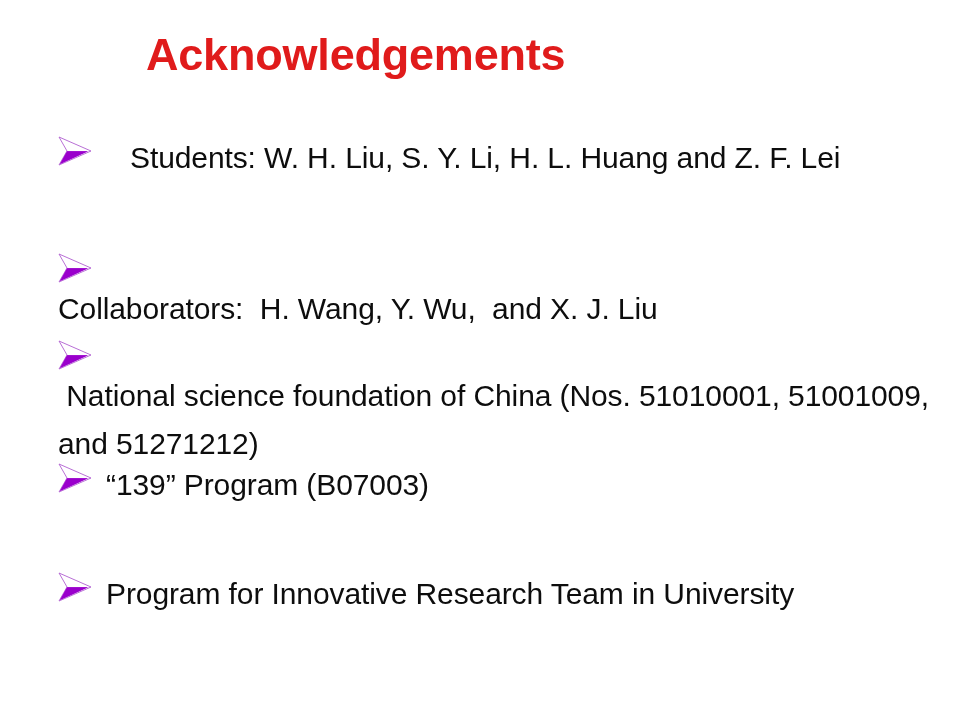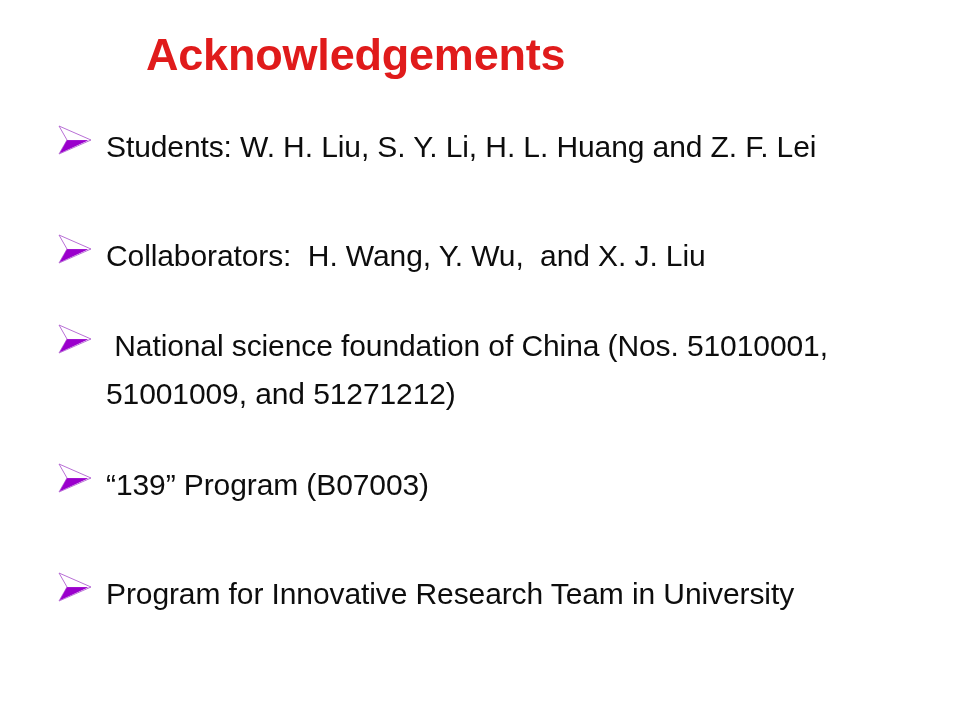--- a/index.html
+++ b/index.html
@@ -61,23 +61,23 @@
   }
   .bullet-text {
     flex: 1 1 auto;
     font-size: 30px;
     color: #0d0d0d;
     line-height: 48px;
     white-space: pre-wrap;
     letter-spacing: -0.1px;
   }
   
-  .row-0 { top: 123px; }
-  .row-1 { top: 232px; }
-  .row-2 { top: 322px; }
+  .row-0 { top: 134px; gap: 24px; }
+  .row-1 { top: 251px; flex-direction: column; }
+  .row-2 { top: 338px; flex-direction: column; }
   .row-3 { top: 461px; }
   .row-4 { top: 570px; }
 </style>
 </head>
 <body>
 
 <div id="slide">
 
   <div id="slide-title">Acknowledgements</div>
 

